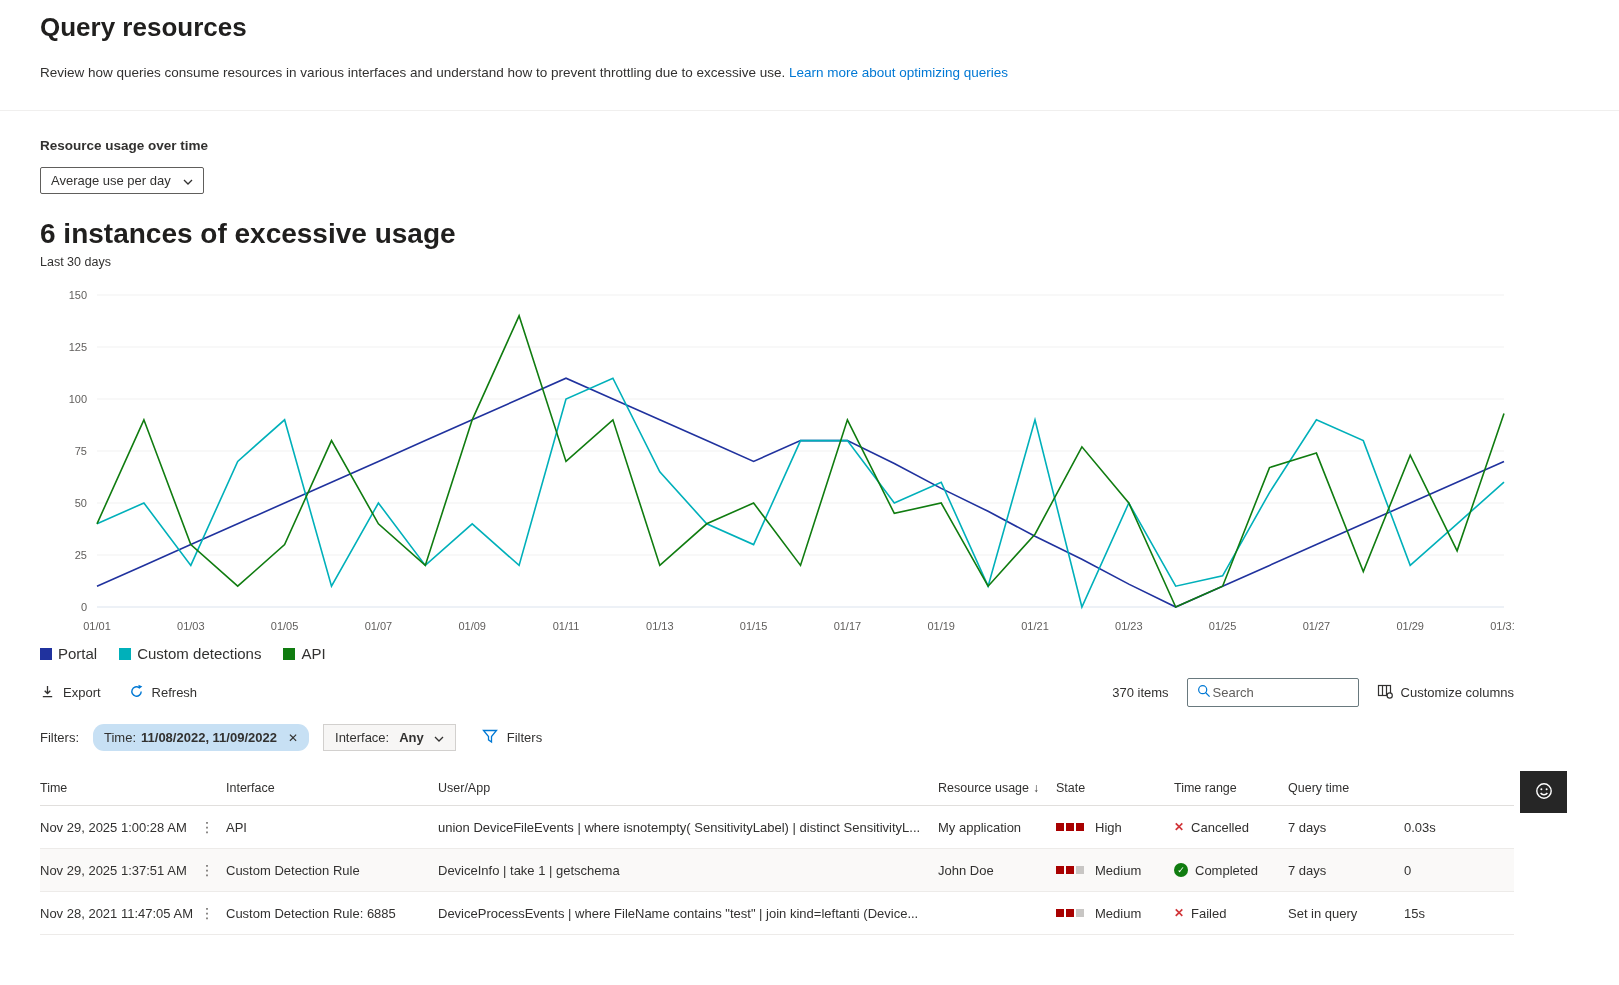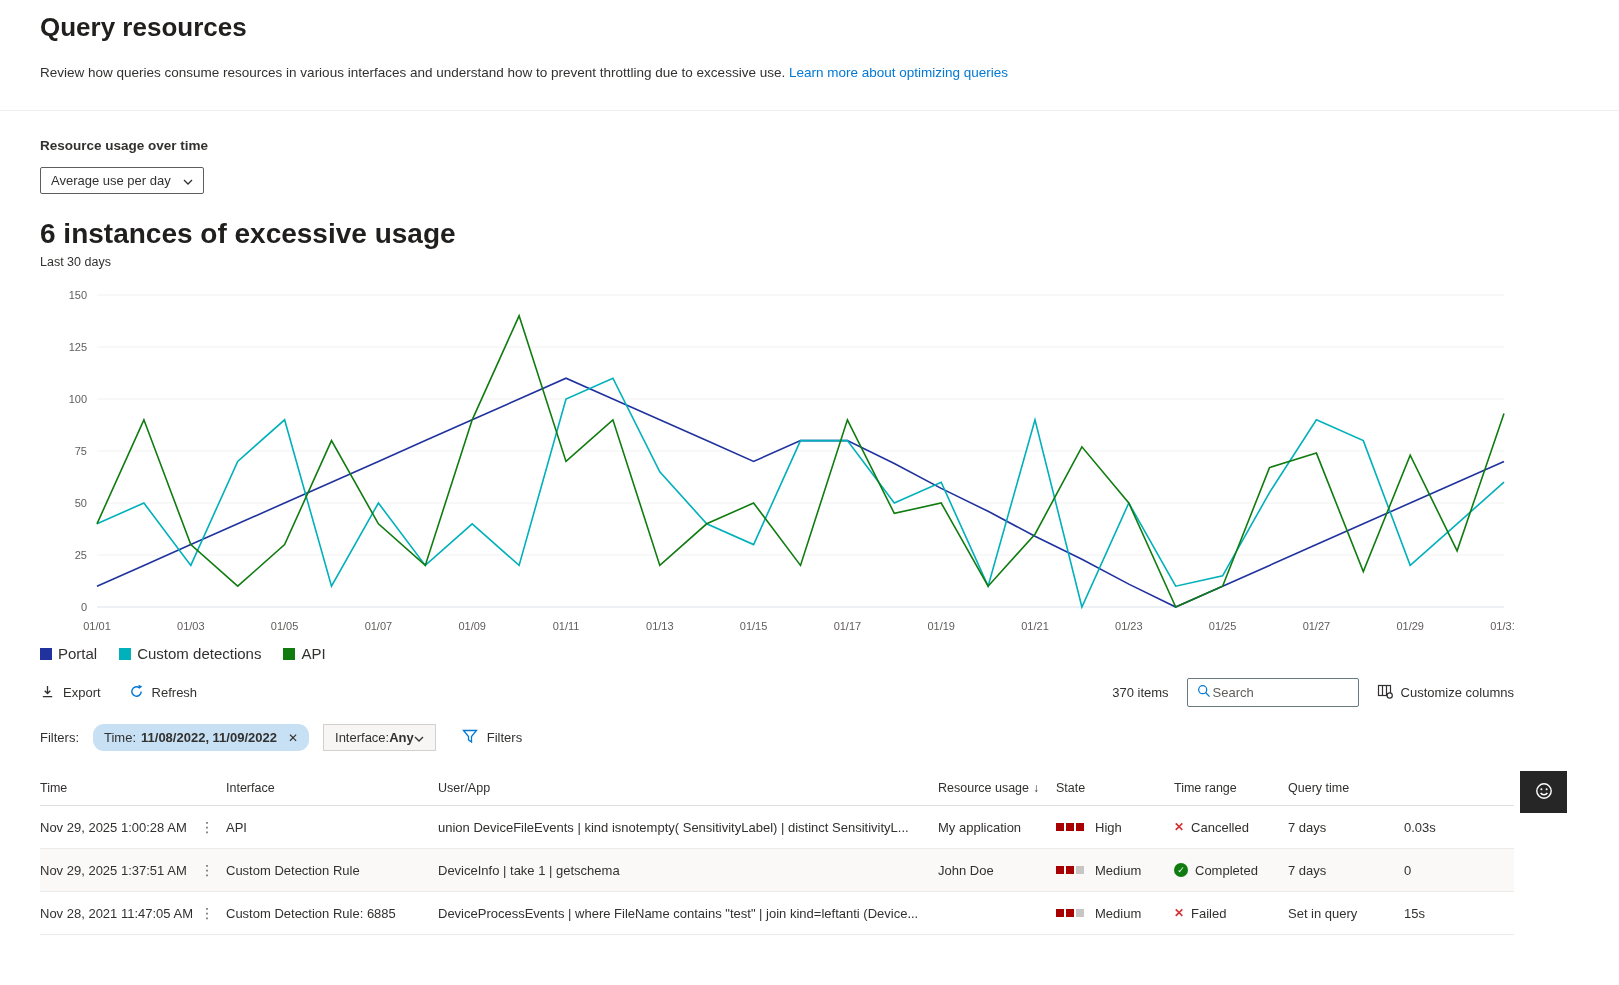--- a/index.html
+++ b/index.html
@@ -52,21 +52,21 @@
 
   .filters-row { margin-top: 17px; display: flex; align-items: center; gap: 14px; font-size: 13px; }
   .chip-time {
     background: #c7e0f4; padding: 6px 11px; display: inline-flex; gap: 5px;
     align-items: center; cursor: pointer; border-radius: 11px;
   }
   .chip-value { font-weight: 700; }
   .chip-close { margin-left: 6px; font-size: 12px; cursor: pointer; }
   .chip-interface {
     background: #f7f6f5; border: 1px solid #d2d0ce; padding: 5px 11px;
-    display: inline-flex; align-items: center; cursor: pointer;
+    display: inline-flex; gap: 10px; align-items: center; cursor: pointer;
   }
   .filters-btn { display: inline-flex; gap: 9px; align-items: center; cursor: pointer; margin-left: 12px; }
 
   .table { margin-top: 20px; font-size: 13px; }
   .tr {
     display: grid;
     grid-template-columns: 160px 26px 212px 500px 118px 118px 114px 116px 1fr;
     align-items: center; border-bottom: 1px solid #edebe9;
   }
   .thead { font-weight: 400; font-size: 12.5px; border-bottom: 1px solid #e1dfdd; }
@@ -259,21 +259,21 @@
       <div class="td">State</div>
       <div class="td">Time range</div>
       <div class="td">Query time</div>
     </div>
     <div class="tbody">
 
       <div class="tr">
         <div class="td">Nov 29, 2025 1:00:28 AM</div>
         <div class="td"><button class="more-btn">⋮</button></div>
         <div class="td">API</div>
-        <div class="td">union DeviceFileEvents | kind isnotempty( SensitivityLabel) | distinct SensitivityL...</div>
+        <div class="td">union DeviceFileEvents | where isnotempty( SensitivityLabel) | distinct SensitivityL...</div>
         <div class="td">My application</div>
         <div class="td usage-cell">
           <span class="usage-squares">
               <span class="usage-sq filled"></span>
               <span class="usage-sq filled"></span>
               <span class="usage-sq filled"></span>
             </span>
           <span>High</span>
         </div>
         <div class="td state-cell">

